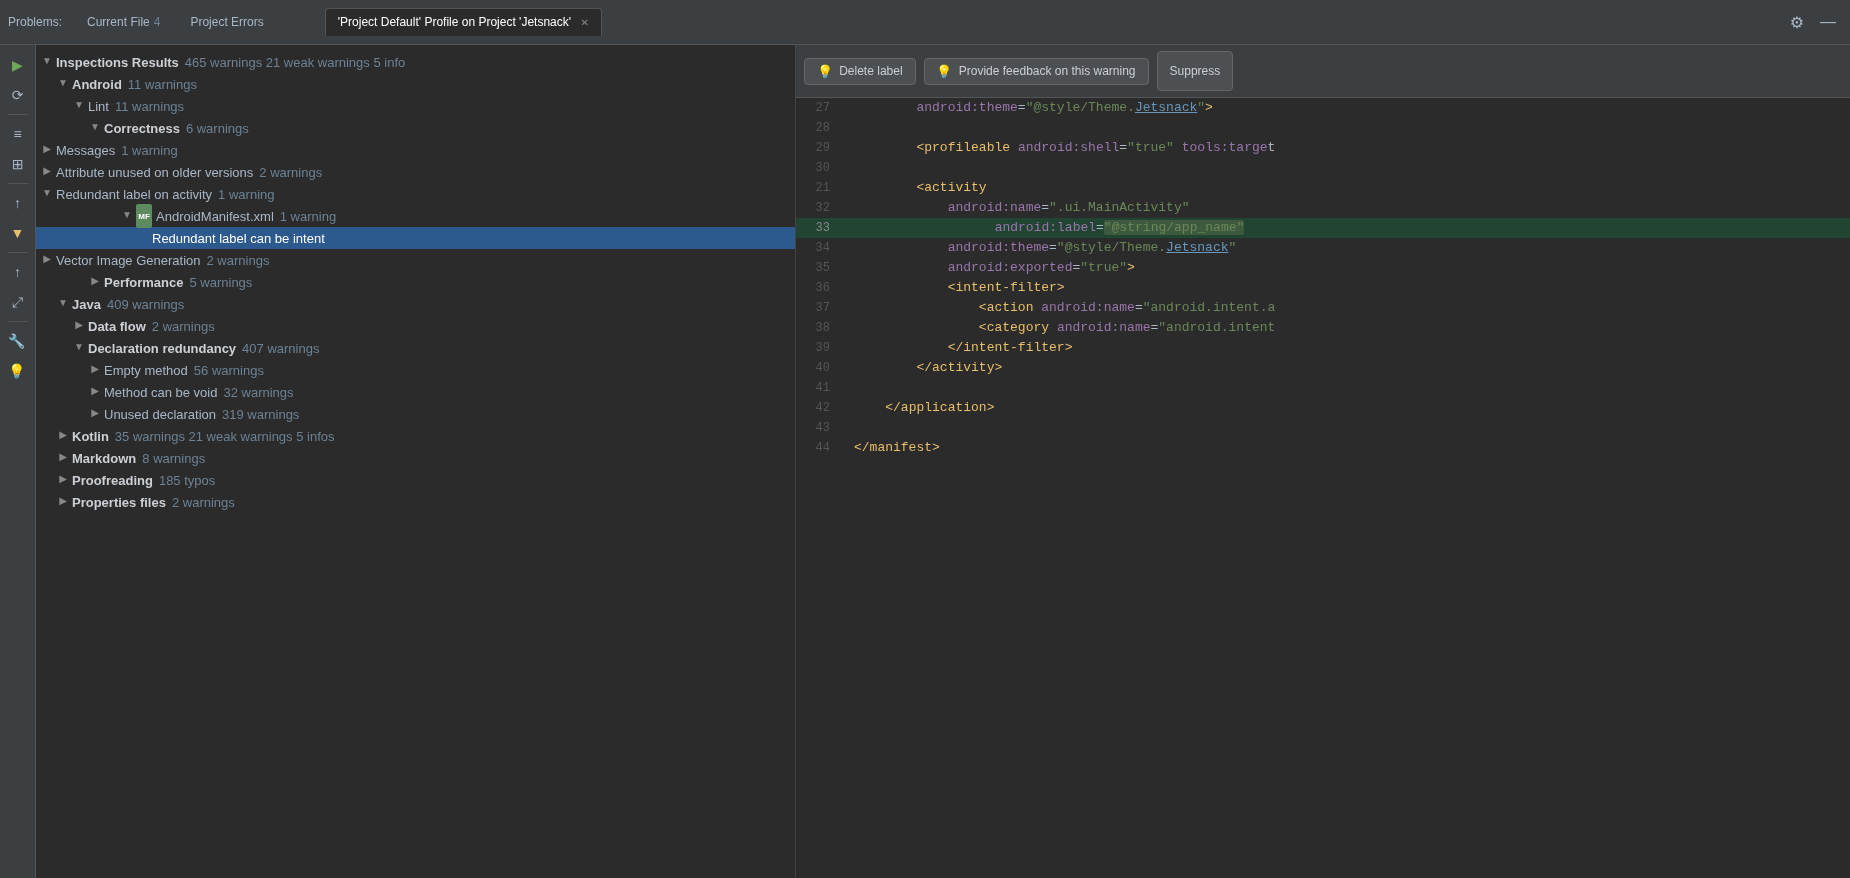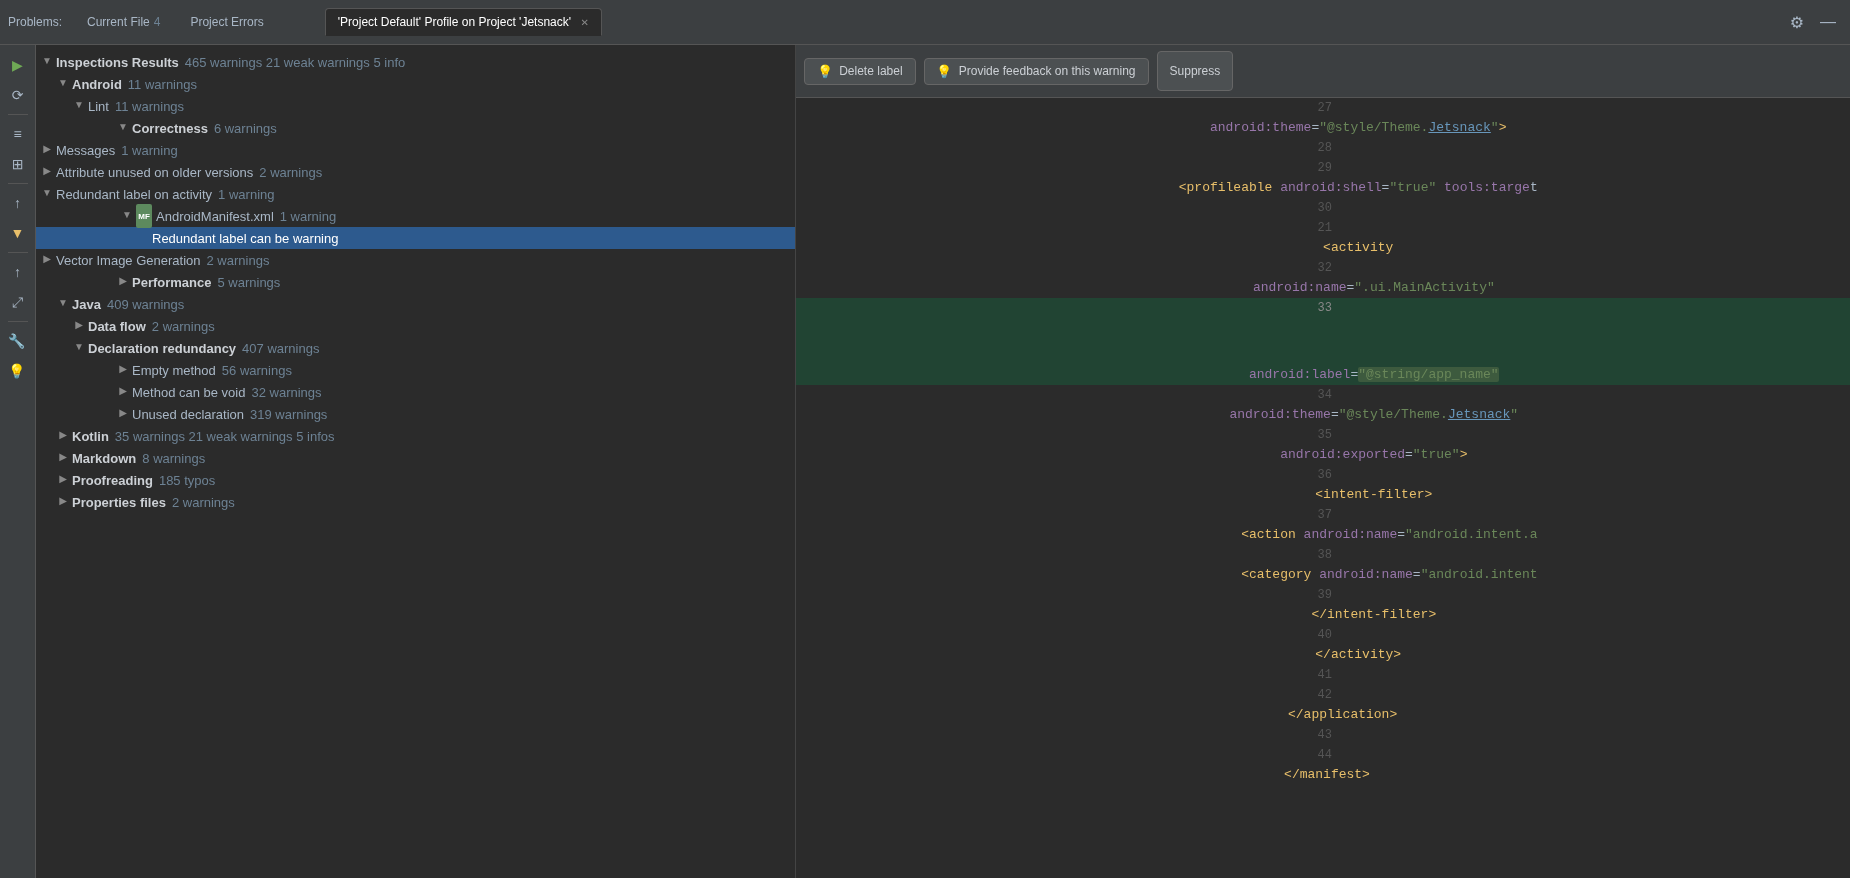--- a/index.html
+++ b/index.html
@@ -131,21 +131,21 @@
       background: #2d5a8e;
       color: #fff;
     }
     .tree-node.selected .tree-label {
       color: #fff;
     }
 
     .tree-indent-0 { padding-left: 4px; }
     .tree-indent-1 { padding-left: 20px; }
     .tree-indent-2 { padding-left: 36px; }
-    .tree-indent-3 { padding-left: 80px; }
+    .tree-indent-3 { padding-left: 52px; }
     .tree-indent-4 { }
     .tree-indent-5 { padding-left: 84px; }
 
     .tree-arrow {
       display: inline-block;
       width: 14px;
       height: 14px;
       text-align: center;
       font-size: 10px;
       color: #888;
@@ -247,21 +247,20 @@
       overflow: auto;
       padding: 0;
       font-family: 'Courier New', Consolas, monospace;
       font-size: 13px;
       line-height: 20px;
     }
     .code-line {
       display: flex;
       align-items: center;
       min-height: 20px;
-      flex-direction: column;
     }
     .line-number {
       width: 50px;
       min-width: 50px;
       text-align: right;
       color: #555;
       padding-right: 16px;
       user-select: none;
       font-size: 12px;
     }
@@ -376,21 +375,21 @@
       <span class="tree-arrow expanded"></span>
       <span class="tree-icon">
         <span class="file-icon-mf">MF</span>
       </span>
       <span class="tree-label">AndroidManifest.xml</span>
       <span class="tree-count">1 warning</span>
     </div>
 
     <div class="tree-node tree-indent-5 selected" style="padding-left:100px">
       <span class="tree-arrow none"></span>
-      <span class="tree-label">Redundant label can be warning</span>
+      <span class="tree-label">Redundant label can be intent</span>
     </div>
 
     <div class="tree-node tree-indent-4">
       <span class="tree-arrow collapsed"></span>
       <span class="tree-label">Vector Image Generation</span>
       <span class="tree-count">2 warnings</span>
     </div>
 
     <div class="tree-node tree-indent-3">
       <span class="tree-arrow collapsed"></span>

